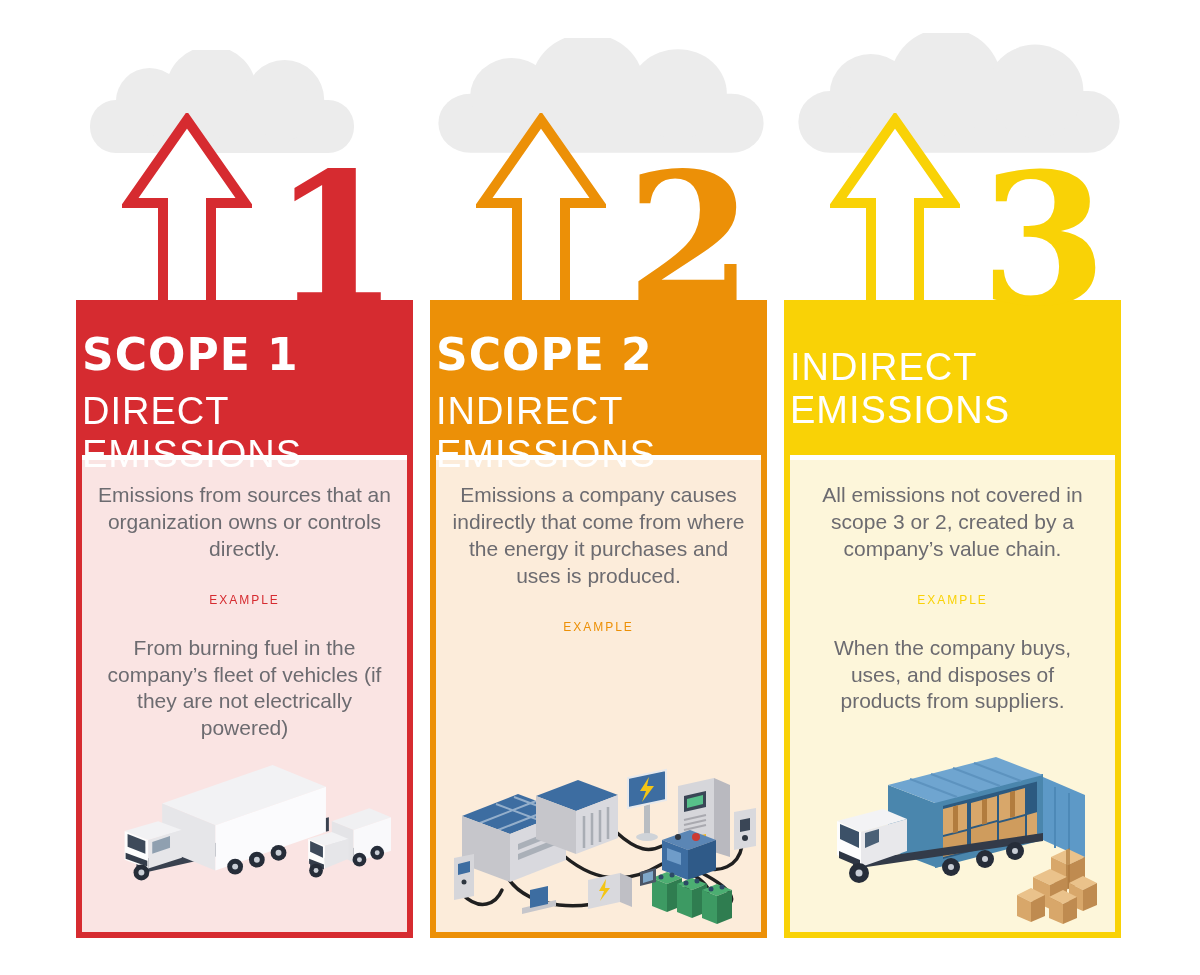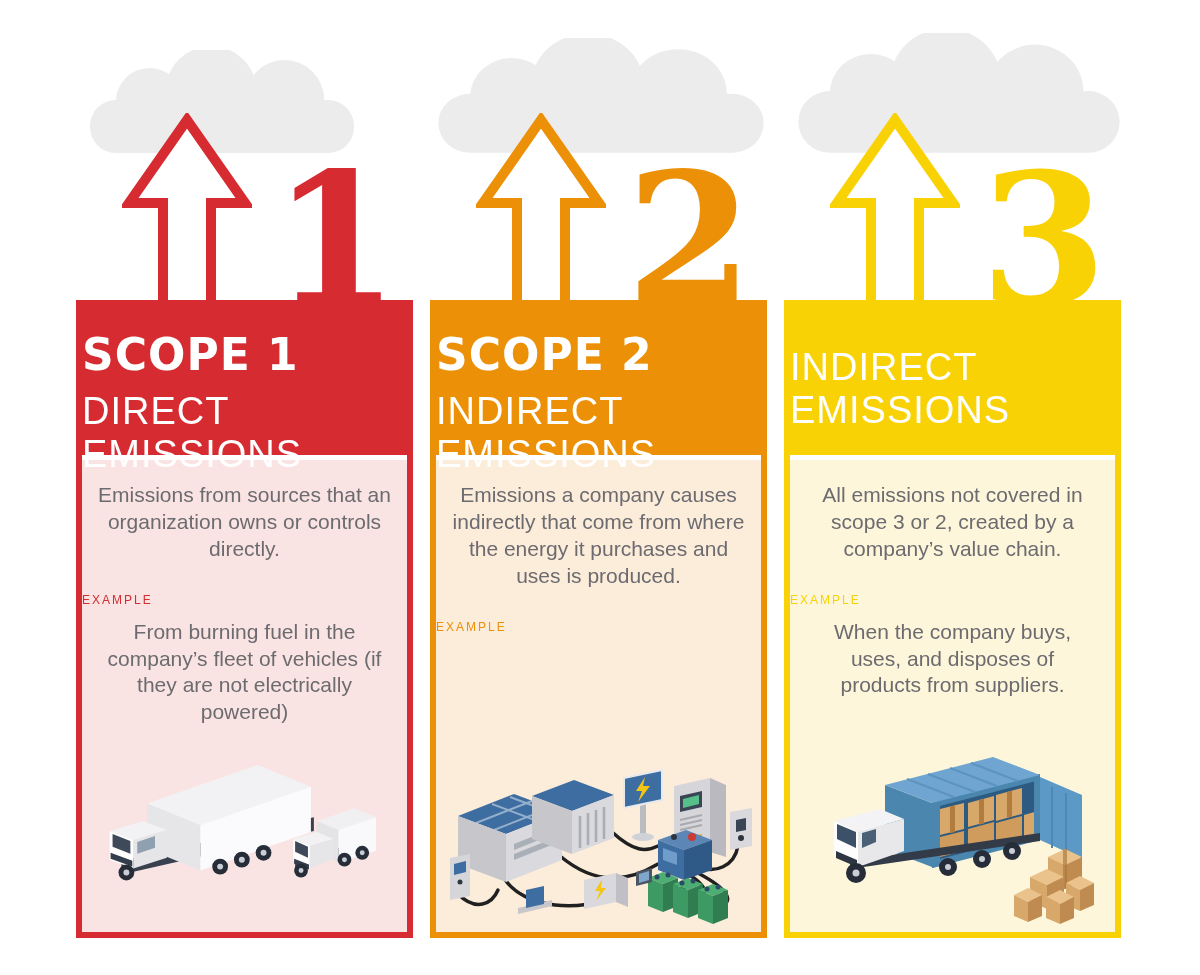--- a/index.html
+++ b/index.html
@@ -15,26 +15,26 @@
   .cloud-3{left:12px;top:33px;width:326px;height:122px;}
   .arrow{position:absolute;left:46px;top:113px;width:130px;height:187px;}
   .number{position:absolute;right:14px;bottom:-30px;line-height:1;
           font-family:"DejaVu Serif",serif;font-weight:bold;font-size:182px;color:var(--accent);}
   
   .card{background:var(--accent);padding:0 6px 6px 6px;}
   .card-header{height:155px;box-sizing:border-box;padding-top:33px;color:#ffffff;}
   .title{font-family:"DejaVu Sans",sans-serif;font-weight:bold;font-size:44px;line-height:1;letter-spacing:1px;}
   .subtitle{margin-top:13px;font-size:38px;letter-spacing:1px;font-weight:normal;}
   .card-body{background:var(--body-bg);border-top:5px solid #ffffff;height:472px;
-             display:flex;flex-direction:column;align-items:flex-start;text-align:center;
+             display:flex;flex-direction:column;align-items:center;text-align:center;
              color:var(--text);overflow:hidden;}
   .description{margin:22px auto 0;font-size:21px;line-height:1.28;max-width:306px;}
   p{margin:0;}
   .example-label{margin-top:30px;font-size:12px;letter-spacing:2px;color:var(--accent);}
-  .example-text{margin:12px auto 0;font-size:21px;line-height:1.28;}
+  .example-text{margin:28px auto 0;font-size:21px;line-height:1.28;}
   .ex-0{max-width:306px;} .ex-1{max-width:272px;} .ex-2{max-width:260px;}
   .illustration{margin-top:auto;flex:0 0 auto;line-height:0;}
   .il-0{margin-bottom:22px;} .il-1{margin-bottom:4px;} .il-2{margin-bottom:4px;}
 </style>
 </head>
 <body>
 
 <div class="wrap">
 
   <div class="column" style="--accent: #d62b30; --body-bg: #fae4e3; --cloud: #ececec; --text: #6c6b70;">

